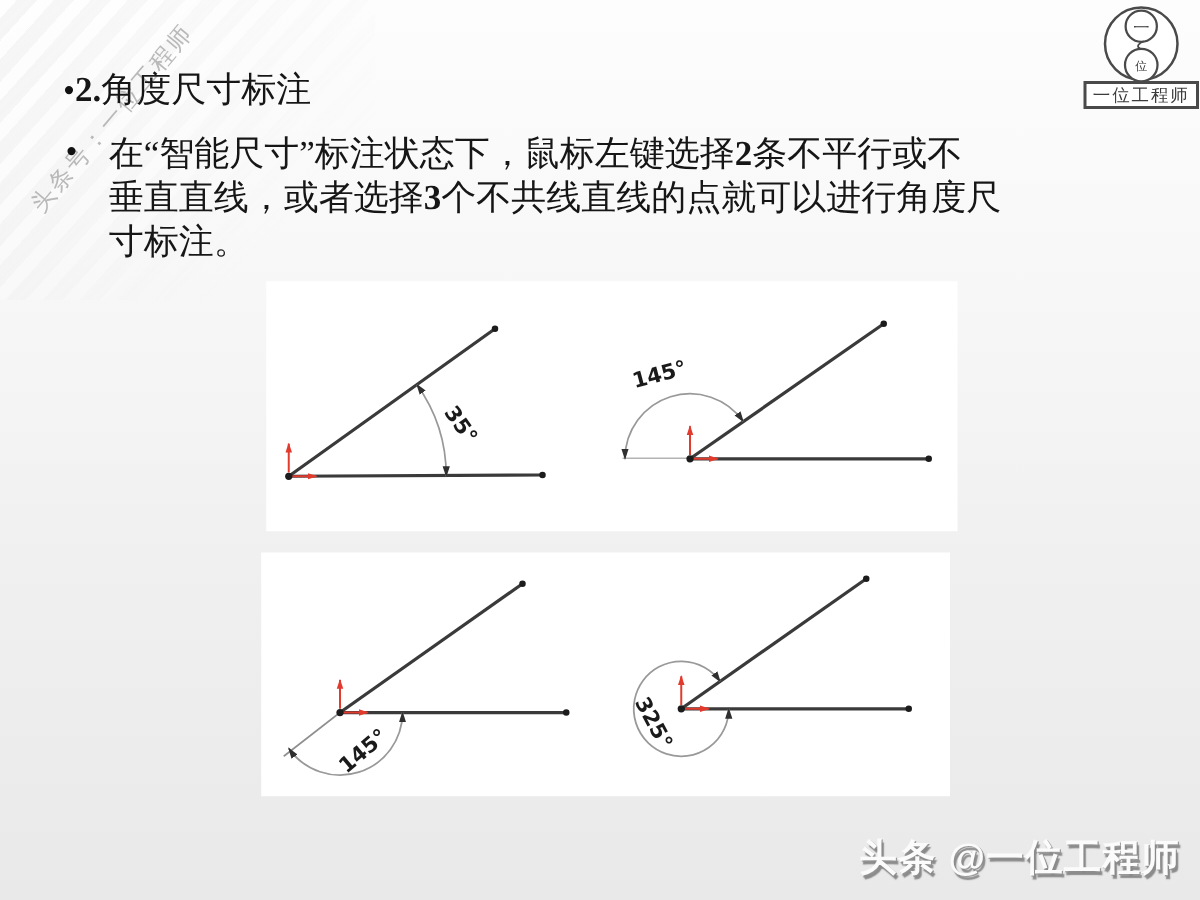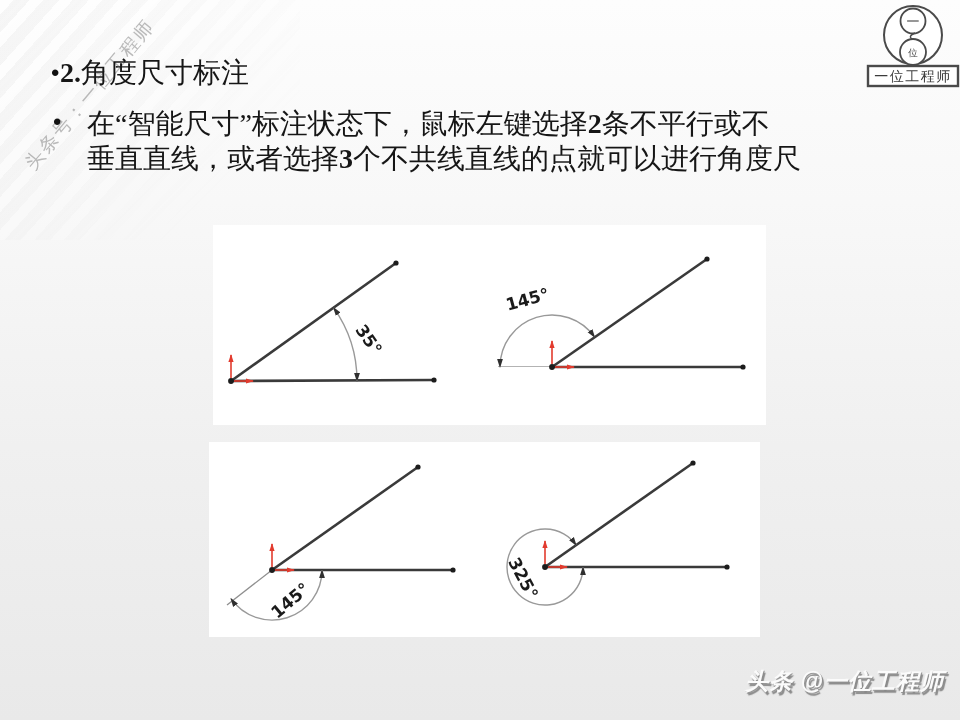--- a/index.html
+++ b/index.html
@@ -33,39 +33,40 @@
   .para .line{white-space:nowrap;}
   .img-box{position:absolute;background:#ffffff;}
   .box1{left:213px;top:225px;width:553px;height:200px;}
   .box2{left:209px;top:442px;width:551px;height:195px;}
   svg text.dim{
     font-family:"DejaVu Sans","Liberation Sans",sans-serif;
     font-size:17px;font-weight:600;fill:#1a1a1a;
   }
   .footer{
     position:absolute;right:16px;top:666px;
-    font-family:"Liberation Sans",sans-serif;font-weight:bold;font-size:23px;
+    font-family:"Liberation Sans",sans-serif;font-weight:bold;font-size:30px;
     color:#fbfbfb;text-shadow:2px 3px 1px #8a8a8a, 1px 1px 0 #9a9a9a;
-    letter-spacing:1px;white-space:nowrap;font-style:italic;
+    letter-spacing:1px;white-space:nowrap;
   }
   .logo{position:absolute;left:866px;top:2px;width:94px;height:86px;}
 </style>
 </head>
 <body>
 
 <div class="corner-stripes"></div>
 <div class="watermark">头条号：一位工程师</div>
 
 <span class="bullet-dot b1-dot">•</span>
 <div class="title-line"><span style="font-weight: bold;">2.</span><span>角度尺寸标注</span></div>
 
 <span class="bullet-dot b2-dot">•</span>
 <div class="para">
   <div class="line"><span>在“智能尺寸”标注状态下，鼠标左键选择</span><span style="font-weight: bold;">2</span><span>条不平行或不</span></div>
   <div class="line"><span>垂直直线，或者选择</span><span style="font-weight: bold;">3</span><span>个不共线直线的点就可以进行角度尺</span></div>
+  <div class="line"><span>寸标注。</span></div>
 </div>
 
 <div class="img-box box1">
   <svg width="553" height="200" viewBox="0 0 553 200">
     <defs>
       <marker id="a1" markerWidth="9" markerHeight="7" refX="8" refY="3.5" orient="auto-start-reverse" markerUnits="userSpaceOnUse">
         <path d="M0,0.6 L9,3.5 L0,6.4 Z" fill="#2f2f2f"></path>
       </marker>
       <marker id="r1" markerWidth="8" markerHeight="6" refX="7" refY="3" orient="auto-start-reverse" markerUnits="userSpaceOnUse">
         <path d="M0,0.4 L8,3 L0,5.6 Z" fill="#e23b2e"></path>

